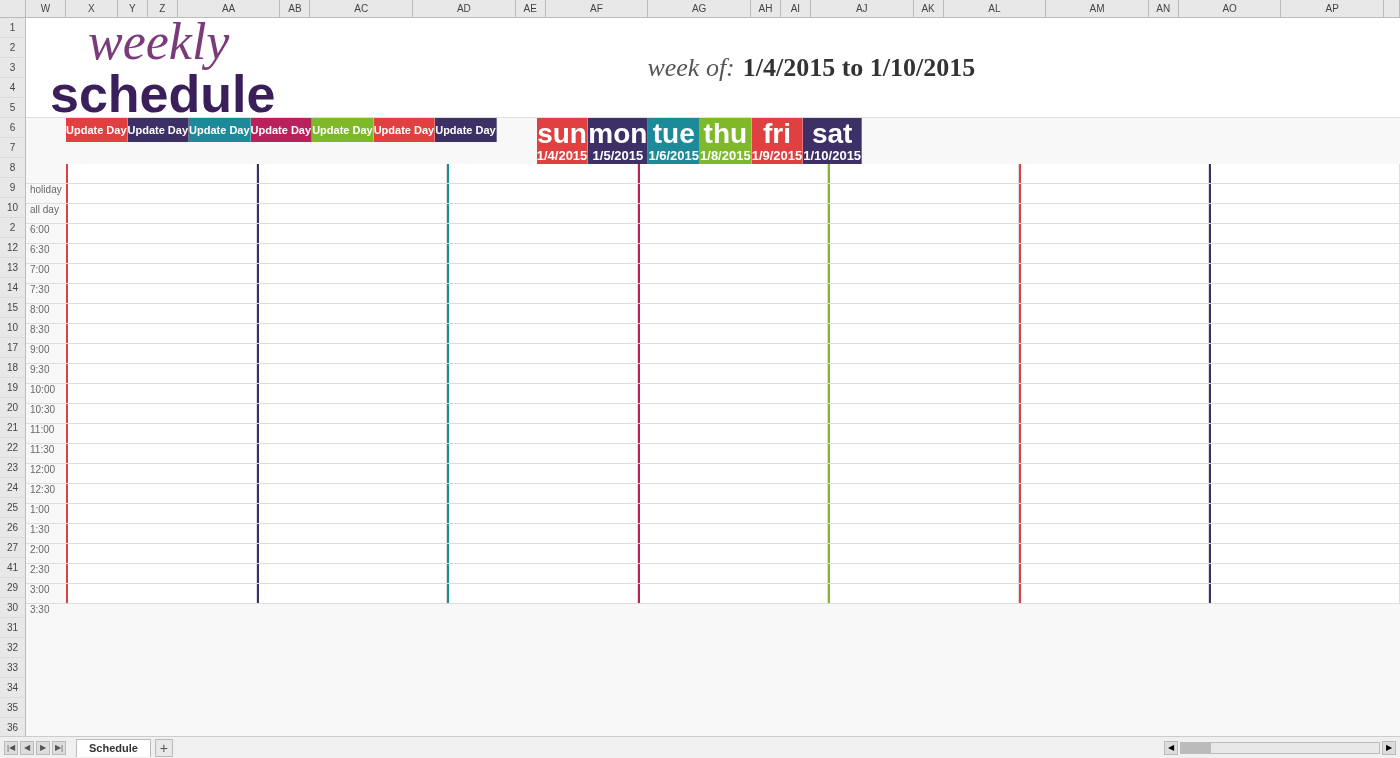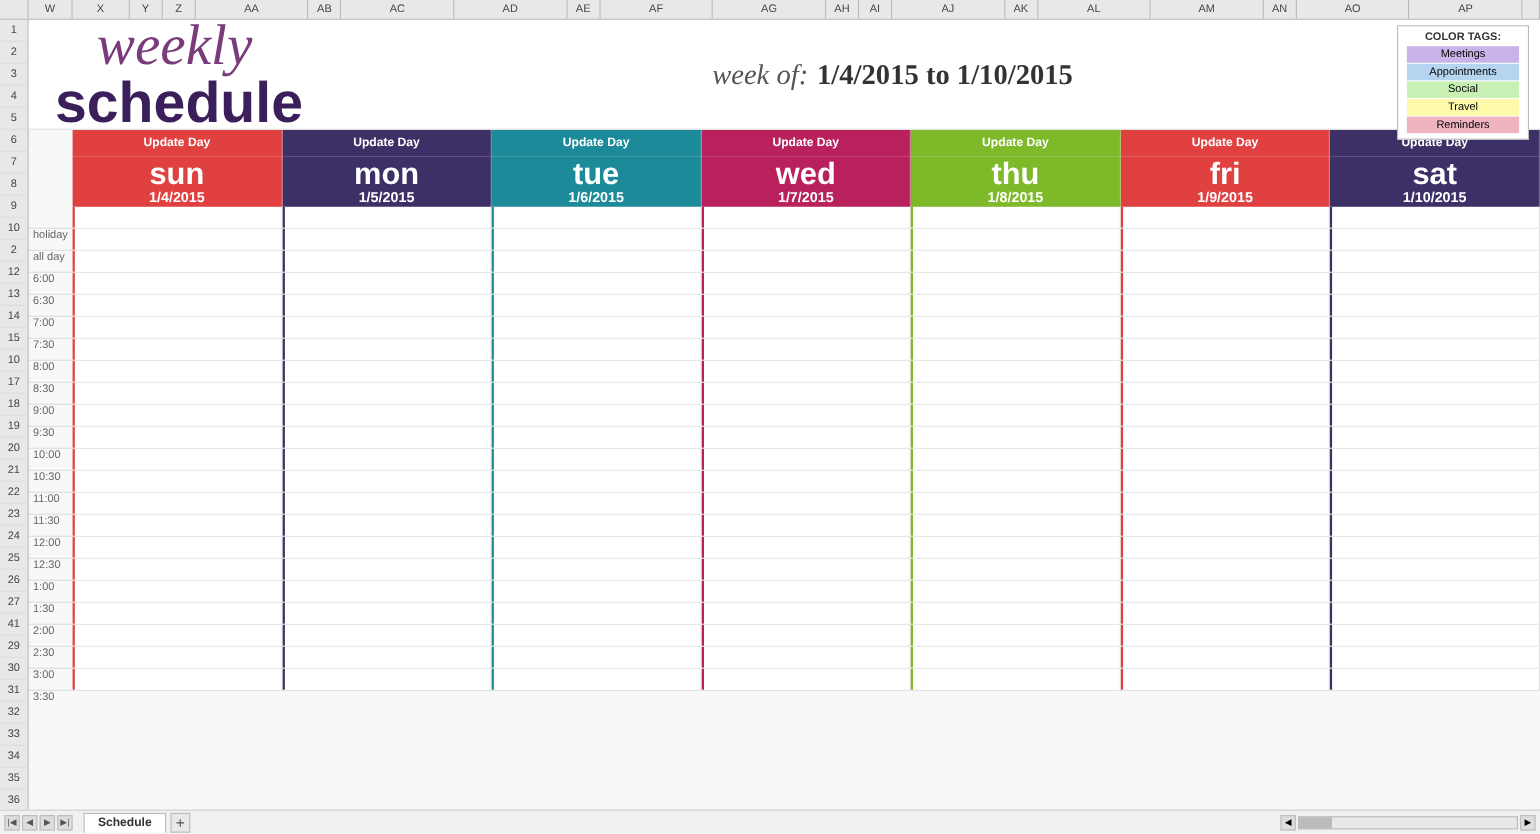--- a/index.html
+++ b/index.html
@@ -311,21 +311,21 @@
       overflow: hidden;
     }
 
     .top-section {
       background: #fff;
       flex-shrink: 0;
     }
 
     .days-section {
       display: flex;
-      flex-direction: column;
+      flex-direction: row;
       flex-shrink: 0;
     }
 
     .scrollable-times {
       overflow-y: auto;
       flex: 1;
     }
 
     
     .week-of-script {
@@ -423,28 +423,20 @@
         <div class="title-area">
           <span class="weekly-text">weekly</span>
           <span class="schedule-text">schedule</span>
         </div>
 
         <div class="week-of-area">
           <span class="week-of-script">week of:</span>
           <span style="font-family:Georgia,serif; font-weight:bold; font-size:26px; color:#333;">1/4/2015 to 1/10/2015</span>
         </div>
 
-        <div class="color-tags">
-          <div class="color-tags-title">COLOR TAGS:</div>
-          <div class="color-tag-item" style="background:#c8b4e8;">Meetings</div>
-          <div class="color-tag-item" style="background:#b4d4f0;">Appointments</div>
-          <div class="color-tag-item" style="background:#c8f0b4;">Social</div>
-          <div class="color-tag-item" style="background:#fffaaa;">Travel</div>
-          <div class="color-tag-item" style="background:#f0b4c0;">Reminders</div>
-        </div>
       </div>
 
       <div class="days-section">
 
         <div class="update-day-row">
           <div style="width:40px; flex-shrink:0;"></div>
           <div class="update-day-cell sun-color">Update Day</div>
           <div class="update-day-cell mon-color">Update Day</div>
           <div class="update-day-cell tue-color">Update Day</div>
           <div class="update-day-cell wed-color">Update Day</div>
@@ -459,24 +451,20 @@
             <span class="day-name">sun</span>
             <span class="day-date">1/4/2015</span>
           </div>
           <div class="day-name-cell mon-color">
             <span class="day-name">mon</span>
             <span class="day-date">1/5/2015</span>
           </div>
           <div class="day-name-cell tue-color">
             <span class="day-name">tue</span>
             <span class="day-date">1/6/2015</span>
-          </div>
-          <div class="day-name-cell wed-color">
-            <span class="day-name">wed</span>
-            <span class="day-date">1/7/2015</span>
           </div>
           <div class="day-name-cell thu-color">
             <span class="day-name">thu</span>
             <span class="day-date">1/8/2015</span>
           </div>
           <div class="day-name-cell fri-color">
             <span class="day-name">fri</span>
             <span class="day-date">1/9/2015</span>
           </div>
           <div class="day-name-cell sat-color">

